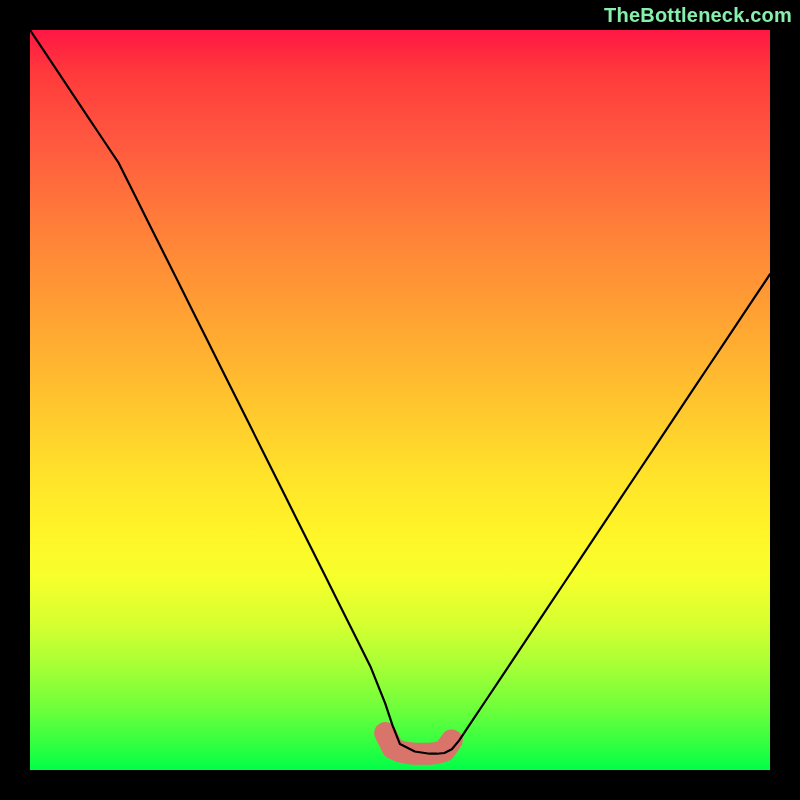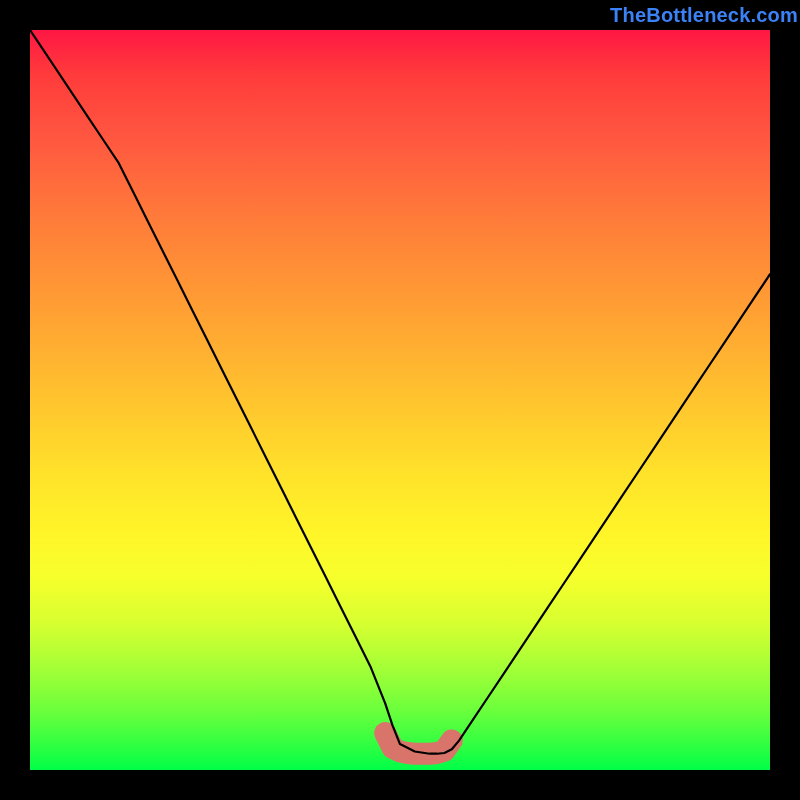--- a/index.html
+++ b/index.html
@@ -45,22 +45,22 @@
   .plot-svg {
     position: absolute;
     left: 0;
     top: 0;
     width: 740px;
     height: 740px;
   }
   .watermark {
     position: absolute;
     top: 4px;
-    right: 2px;
-    color: #3b82f6;
+    right: 8px;
+    color: #86efac;
     font-size: 20px;
     font-weight: 600;
     letter-spacing: 0.2px;
     user-select: none;
   }
 </style>
 </head>
 <body>
 
 <div class="frame">

